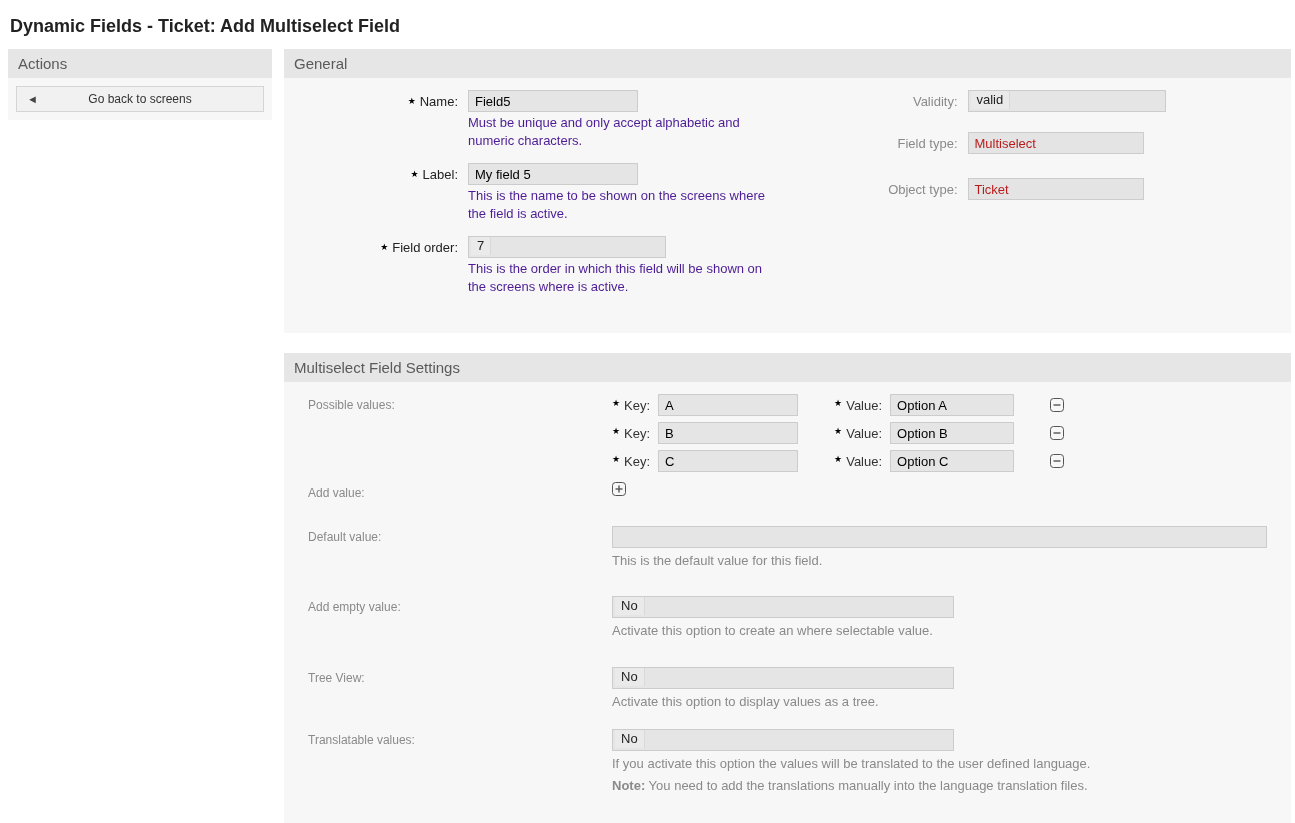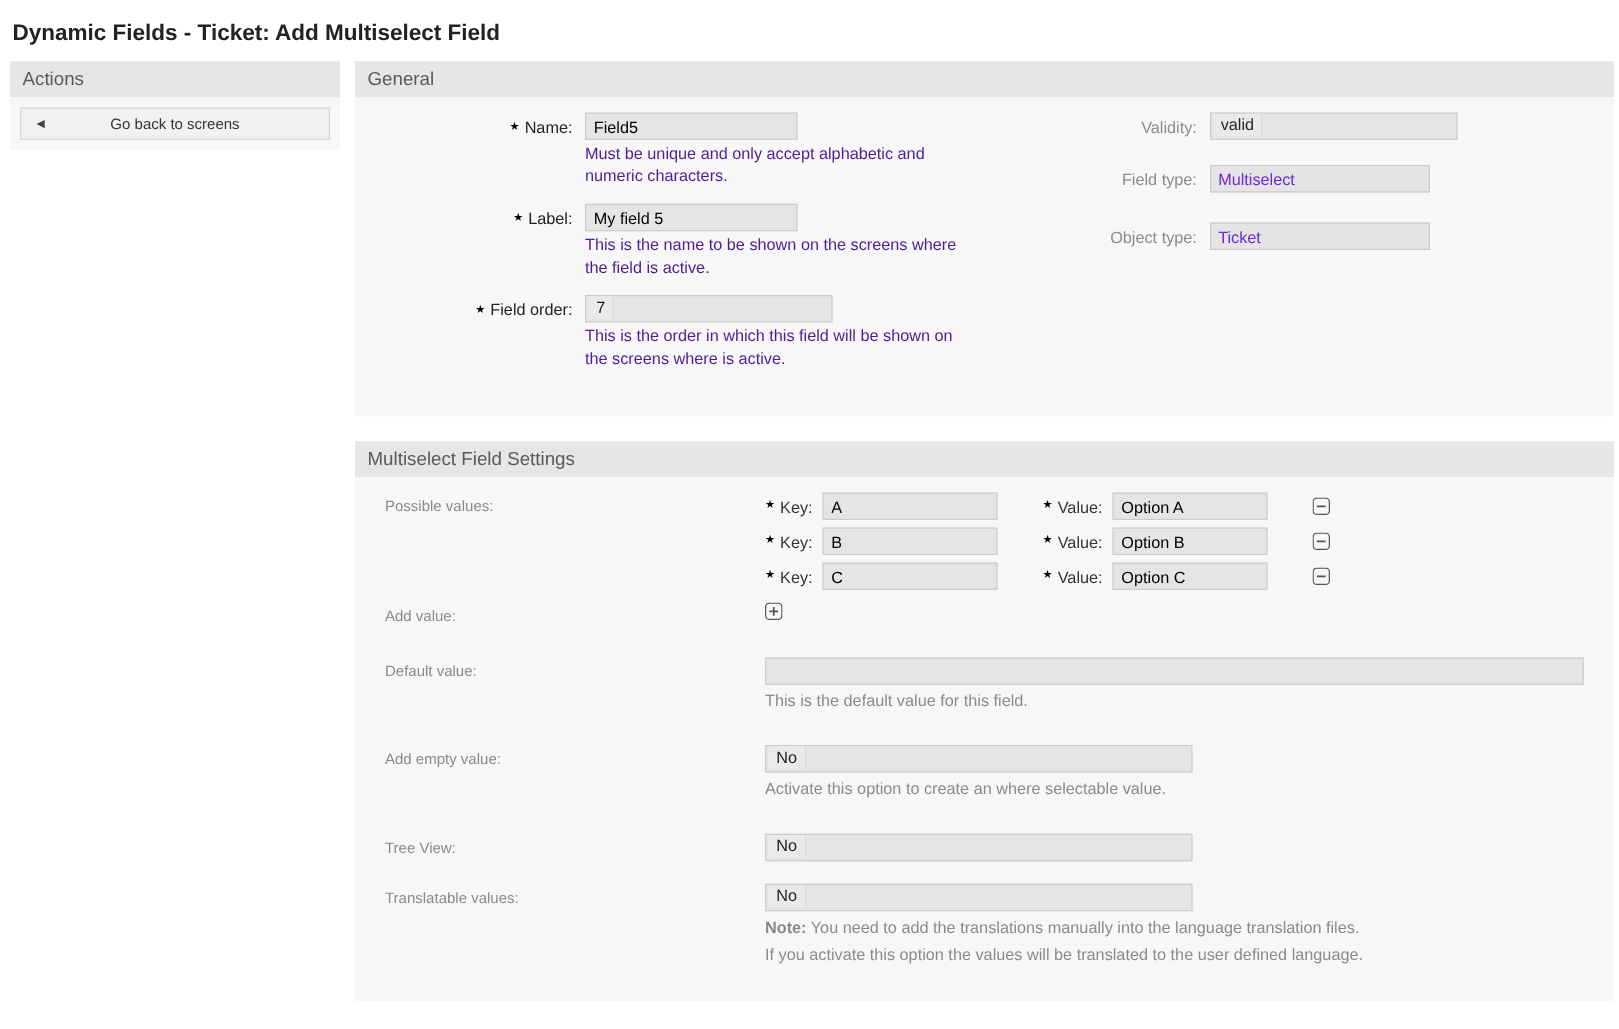--- a/index.html
+++ b/index.html
@@ -122,21 +122,21 @@
     margin-left: -4px;
     height: 18px;
     line-height: 18px;
     border-right: 1px solid #d9d9d9;
   }
   .ro {
     width: 176px;
     background: #e4e4e4;
     display: inline-flex;
     align-items: center;
-    color: #6d28d9;
+    color: #b91c1c;
   }
   .help {
     margin-left: 160px;
     color: #4c1d95;
     font-size: 13px;
     line-height: 1.35;
     max-width: 340px;
   }
   
   .settings-row {
@@ -364,35 +364,36 @@
           </div>
 
           <div class="spacer"></div>
 
           <div class="settings-row">
             <div class="settings-label">Tree View:</div>
             <div class="settings-value">
               <div class="sel sel-md">
                 <span class="chip">No</span>
               </div>
+              <div class="help2">Activate this option to display values as a tree.</div>
             </div>
           </div>
 
           <div style="height:14px"></div>
 
           <div class="settings-row">
             <div class="settings-label">Translatable values:</div>
             <div class="settings-value">
               <div class="sel sel-md">
                 <span class="chip">No</span>
               </div>
+              <div class="help2">If you activate this option the values will be translated to the user defined language.</div>
               <div class="help2">
                 <strong>Note:</strong><span> You need to add the translations manually into the language translation files.</span>
               </div>
-              <div class="help2">If you activate this option the values will be translated to the user defined language.</div>
             </div>
           </div>
 
         </div>
       </div>
 
     </div>
   </div>
 </div>
 

